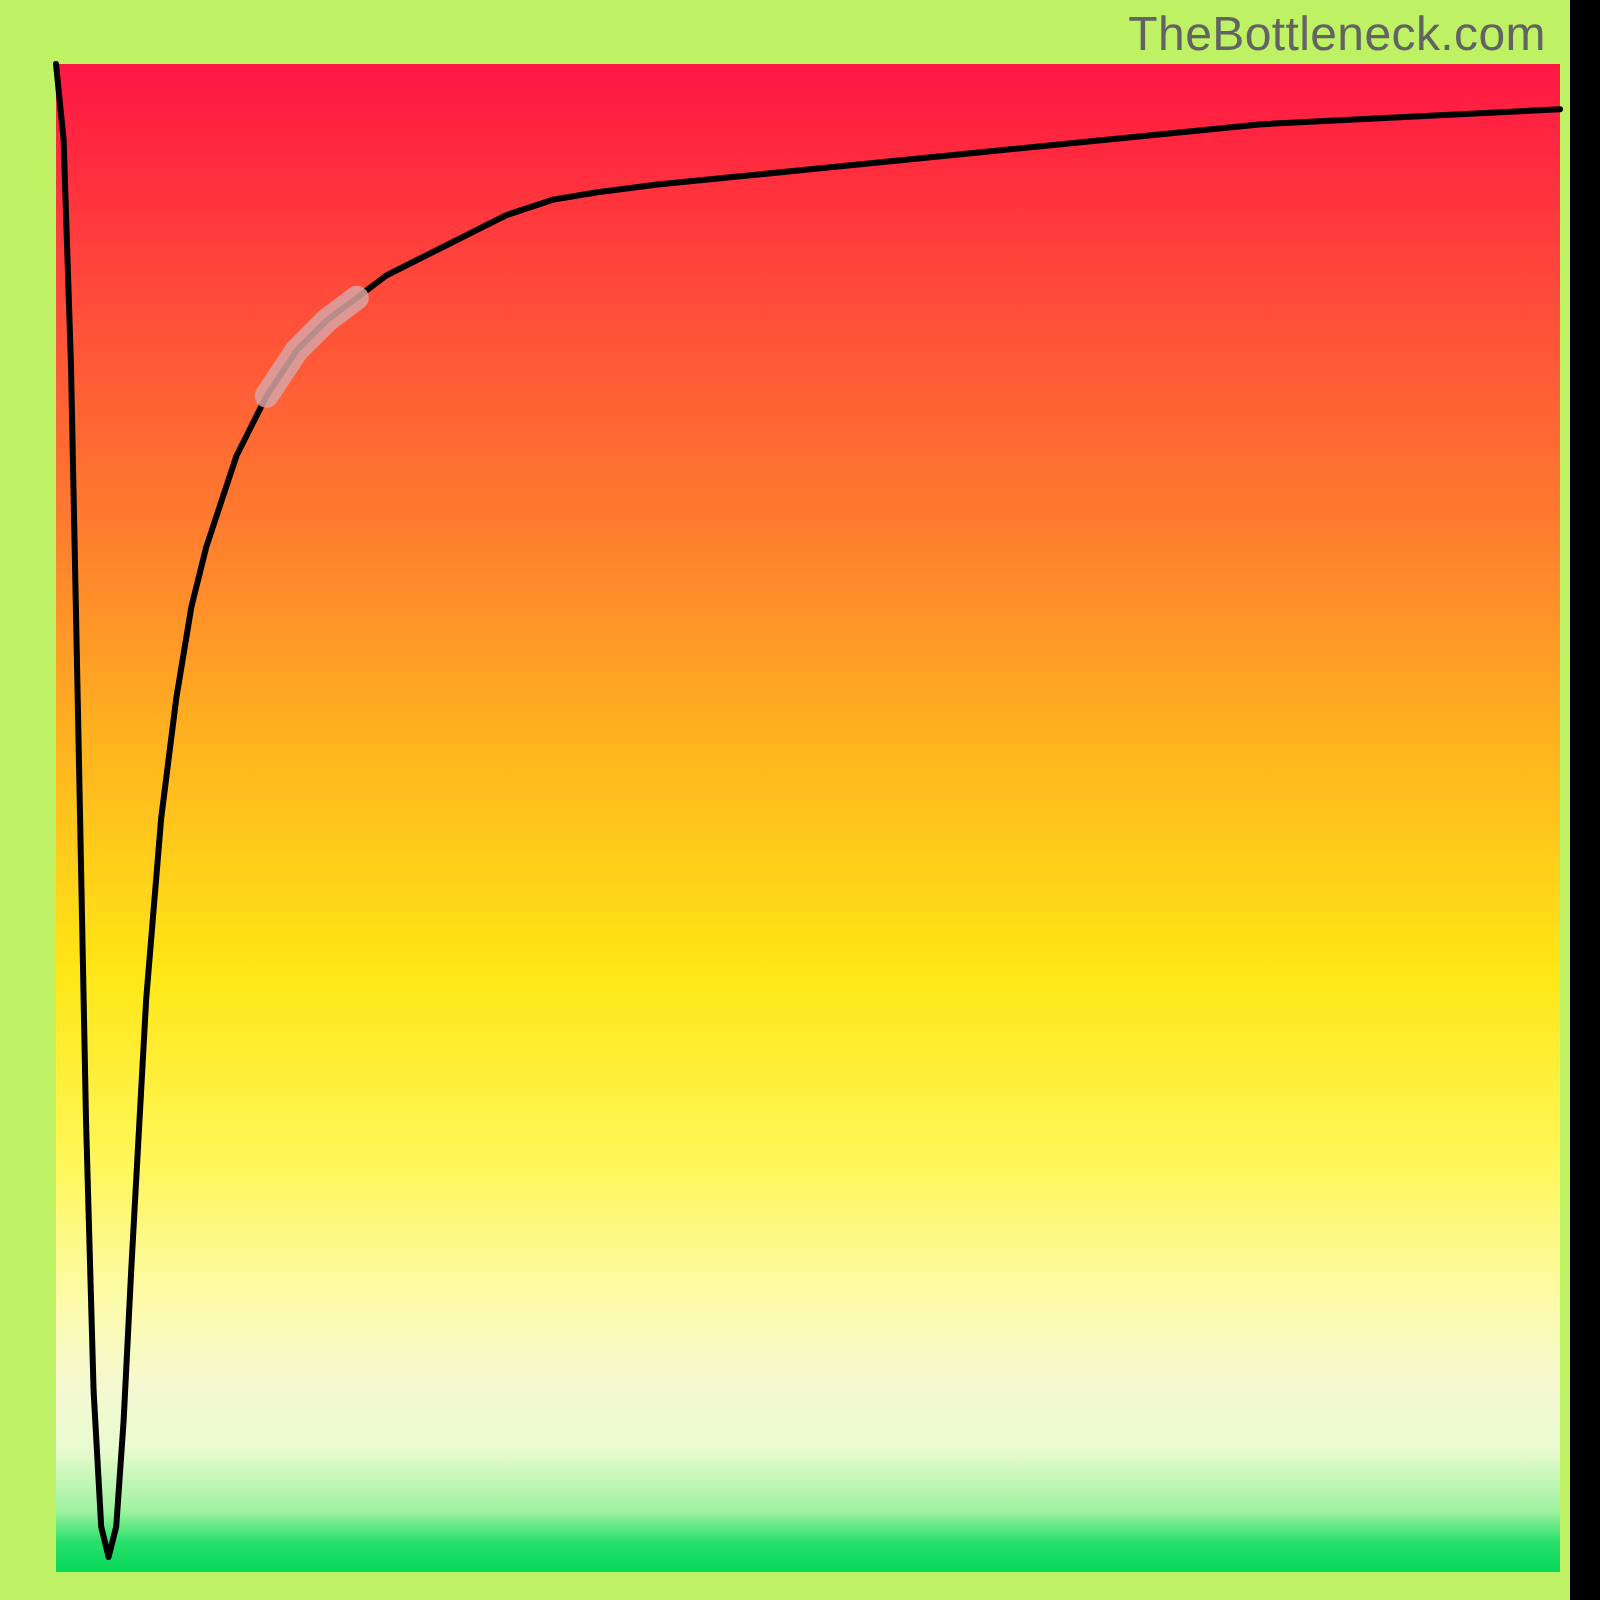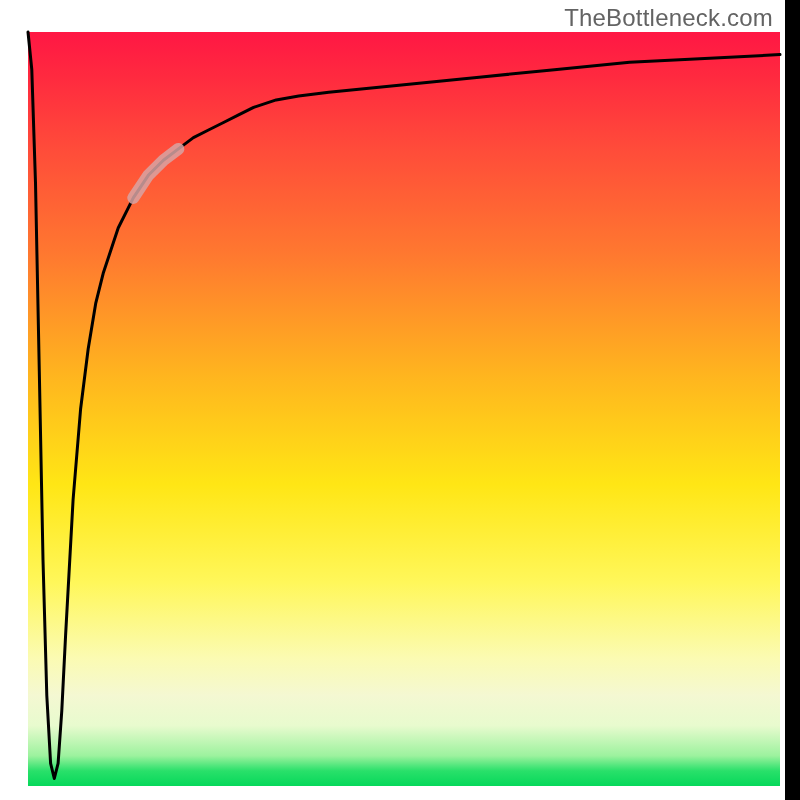--- a/index.html
+++ b/index.html
@@ -8,21 +8,21 @@
     width: 800px;
     height: 800px;
     background: #000;
     font-family: Arial, Helvetica, sans-serif;
     overflow: hidden;
   }
   .frame {
     position: relative;
     width: 785px;
     height: 800px;
-    background: #ffffff;
+    background: #bef264;
   }
   .watermark {
     position: absolute;
     top: 4px;
     right: 12px;
     color: #636363;
     font-size: 24px;
     font-weight: 400;
     letter-spacing: 0.2px;
     user-select: none;

